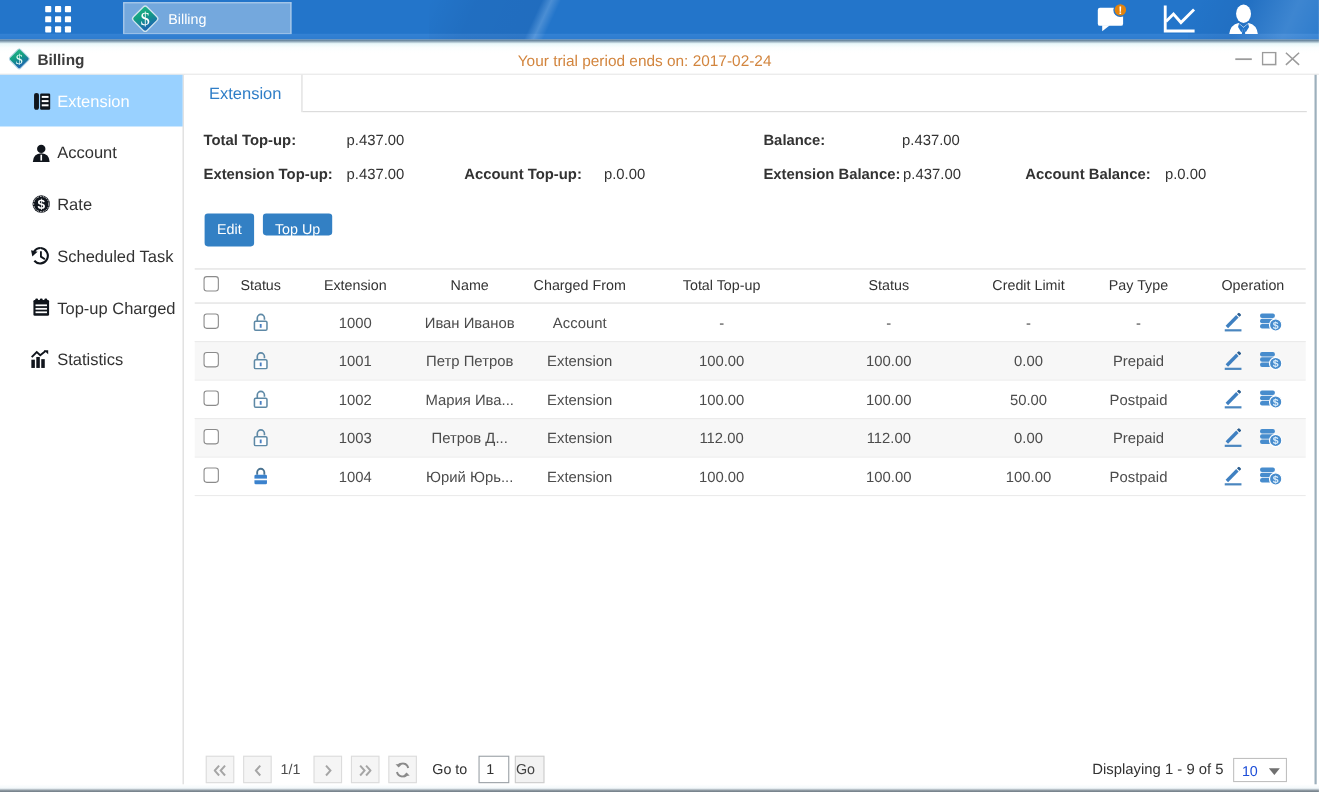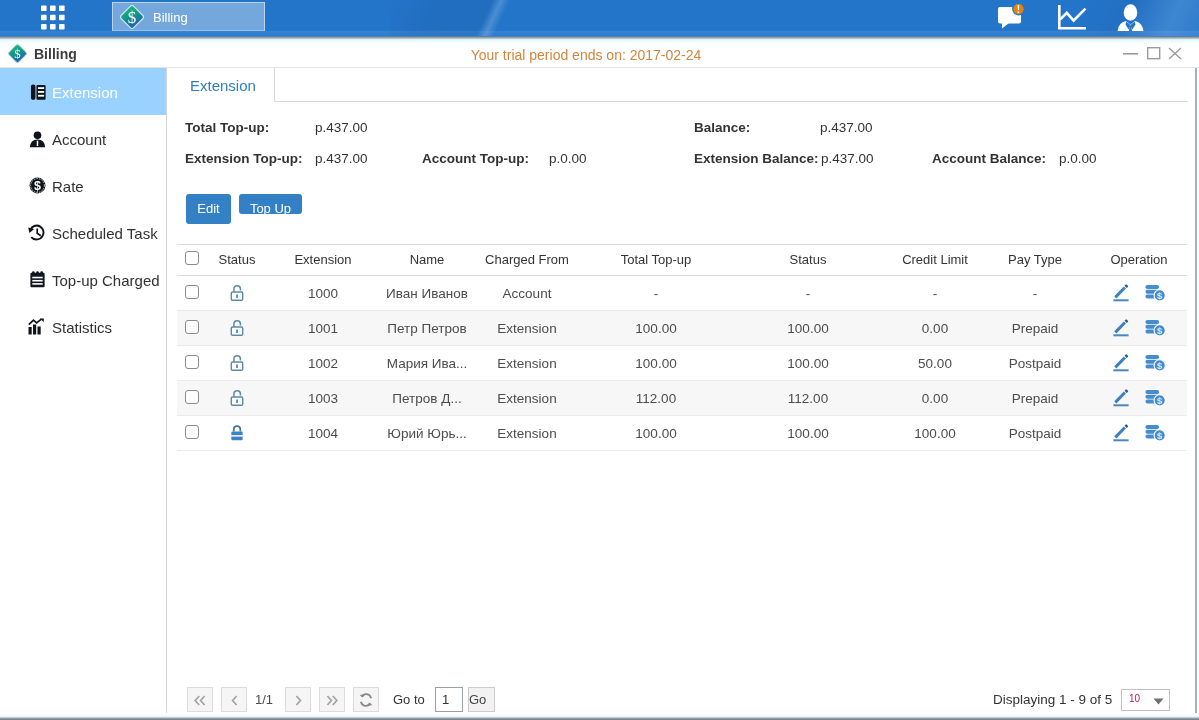--- a/index.html
+++ b/index.html
@@ -45,21 +45,21 @@
 .grow { position:absolute; left:0; width:1010px; height:35px; background:#f7f7f7; }
 .hcell { position:absolute; transform:translateX(-50%); font-size:13px; color:#333; white-space:nowrap; }
 .tcell { position:absolute; transform:translateX(-50%); font-size:13.5px; color:#4c4c4c; white-space:nowrap; }
 .cbx { position:absolute; width:14px; height:14px; border:1px solid #8b8b8b; border-radius:3px; background:#fff; }
 
 .pbtn { position:absolute; top:619px; width:26px; height:25px; background:#f5f5f5; border:1px solid #dcdcdc; color:#a2a2a2; text-align:center; font-size:16px; line-height:22px; }
 .ptxt { position:absolute; font-size:13px; color:#4c4c4c; }
 #goinput { position:absolute; left:267px; top:619px; width:28px; height:25px; border:1px solid #9aa0a6; background:#fff; font-size:13px; color:#333; padding-left:6px; line-height:23px; }
 #gobtn { position:absolute; left:300px; top:619px; width:27px; height:25px; background:#f2f2f2; border:1px solid #ccc; color:#444; font-size:13px; line-height:23px; }
 #pagesel { position:absolute; left:953px; top:621px; width:49px; height:22px; border:1px solid #c0c0c0; background:#fff; }
-#pagesel span { position:absolute; left:7px; top:3px; font-size:10px; color:#be185d; }
+#pagesel span { position:absolute; left:7px; top:3px; font-size:13px; color:#1d4ed8; }
 
 #rborder { position:absolute; left:1195px; top:68px; width:2px; height:648px; background:#9db0bc; }
 #bottombar { position:absolute; left:0; top:713px; width:1199px; height:7px;
   background:linear-gradient(180deg,#ffffff 0,#f4f9fb 45%,#dfe7eb 58%,#99a4ac 75%,#7b8790 88%,#76828b 100%); }
 </style>
 </head>
 <body>
 <div id="topbar">
   <div class="streak1"></div>
     <div class="streak2"></div>

